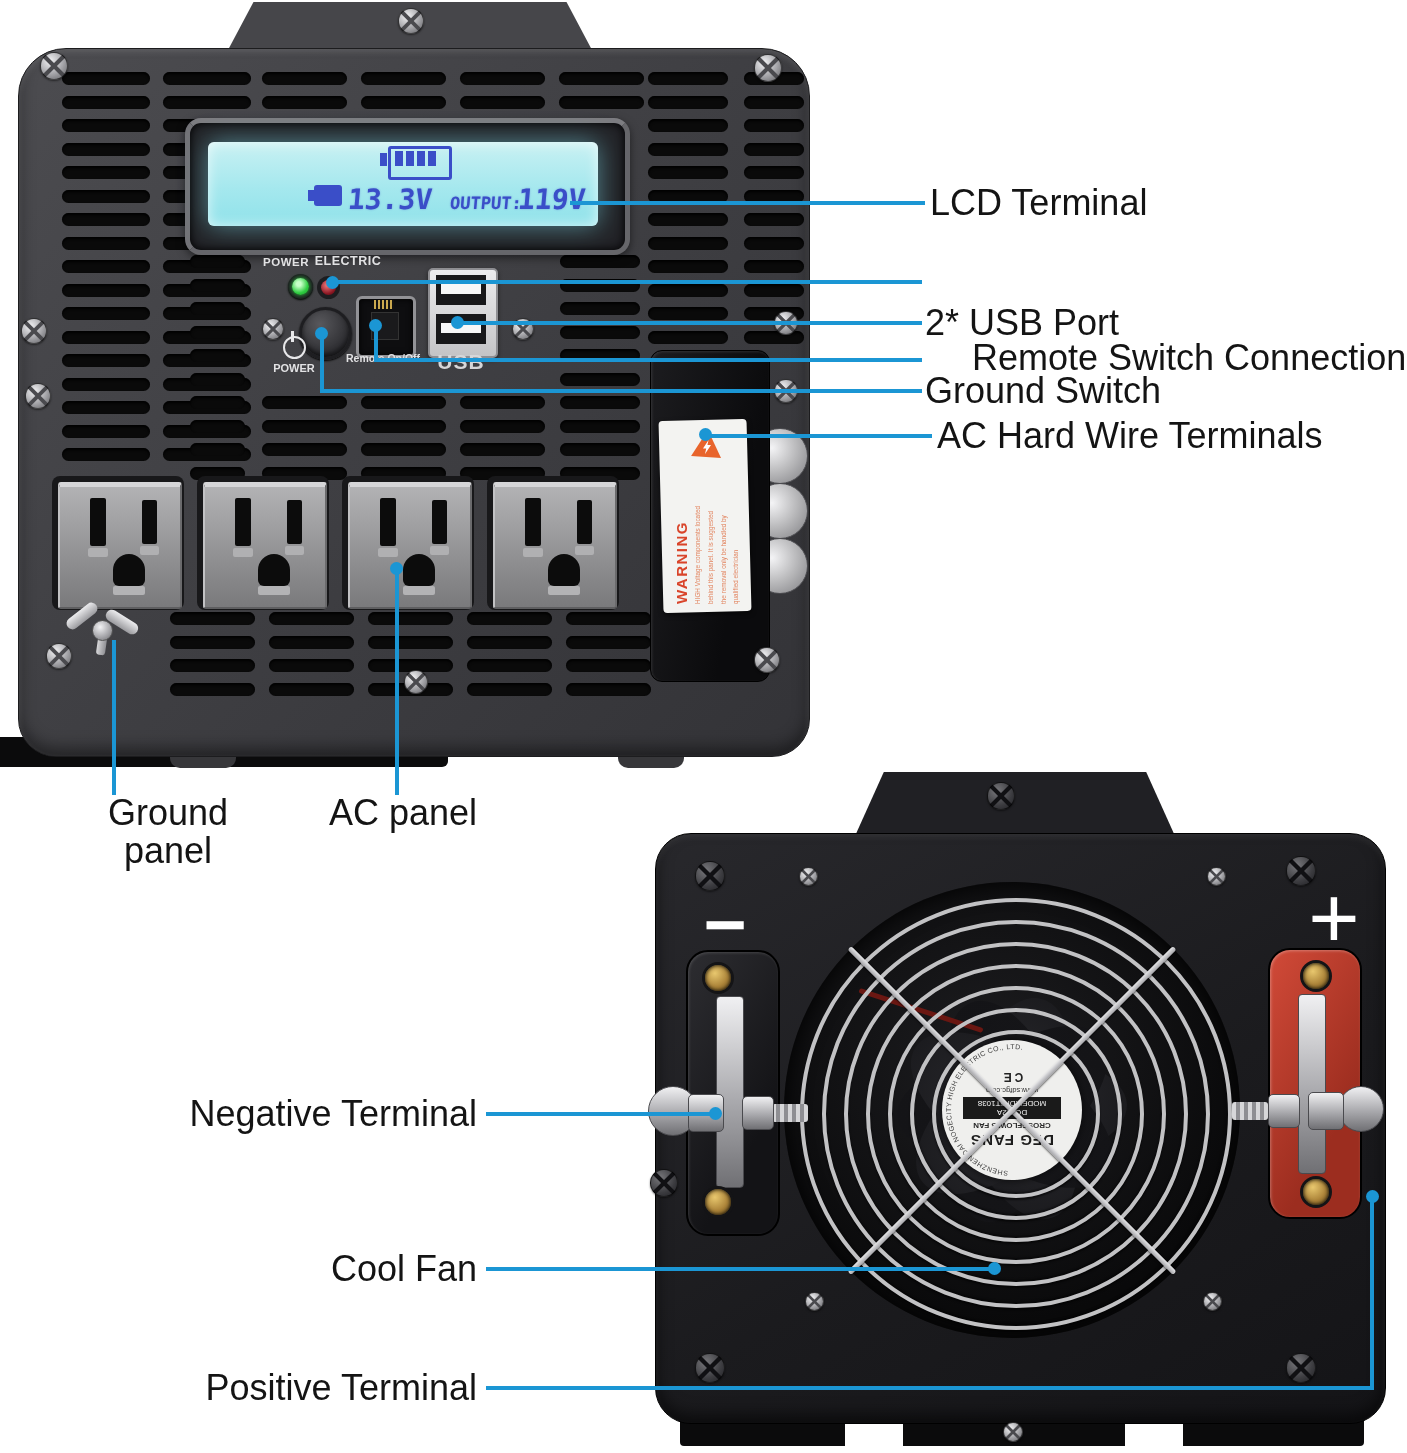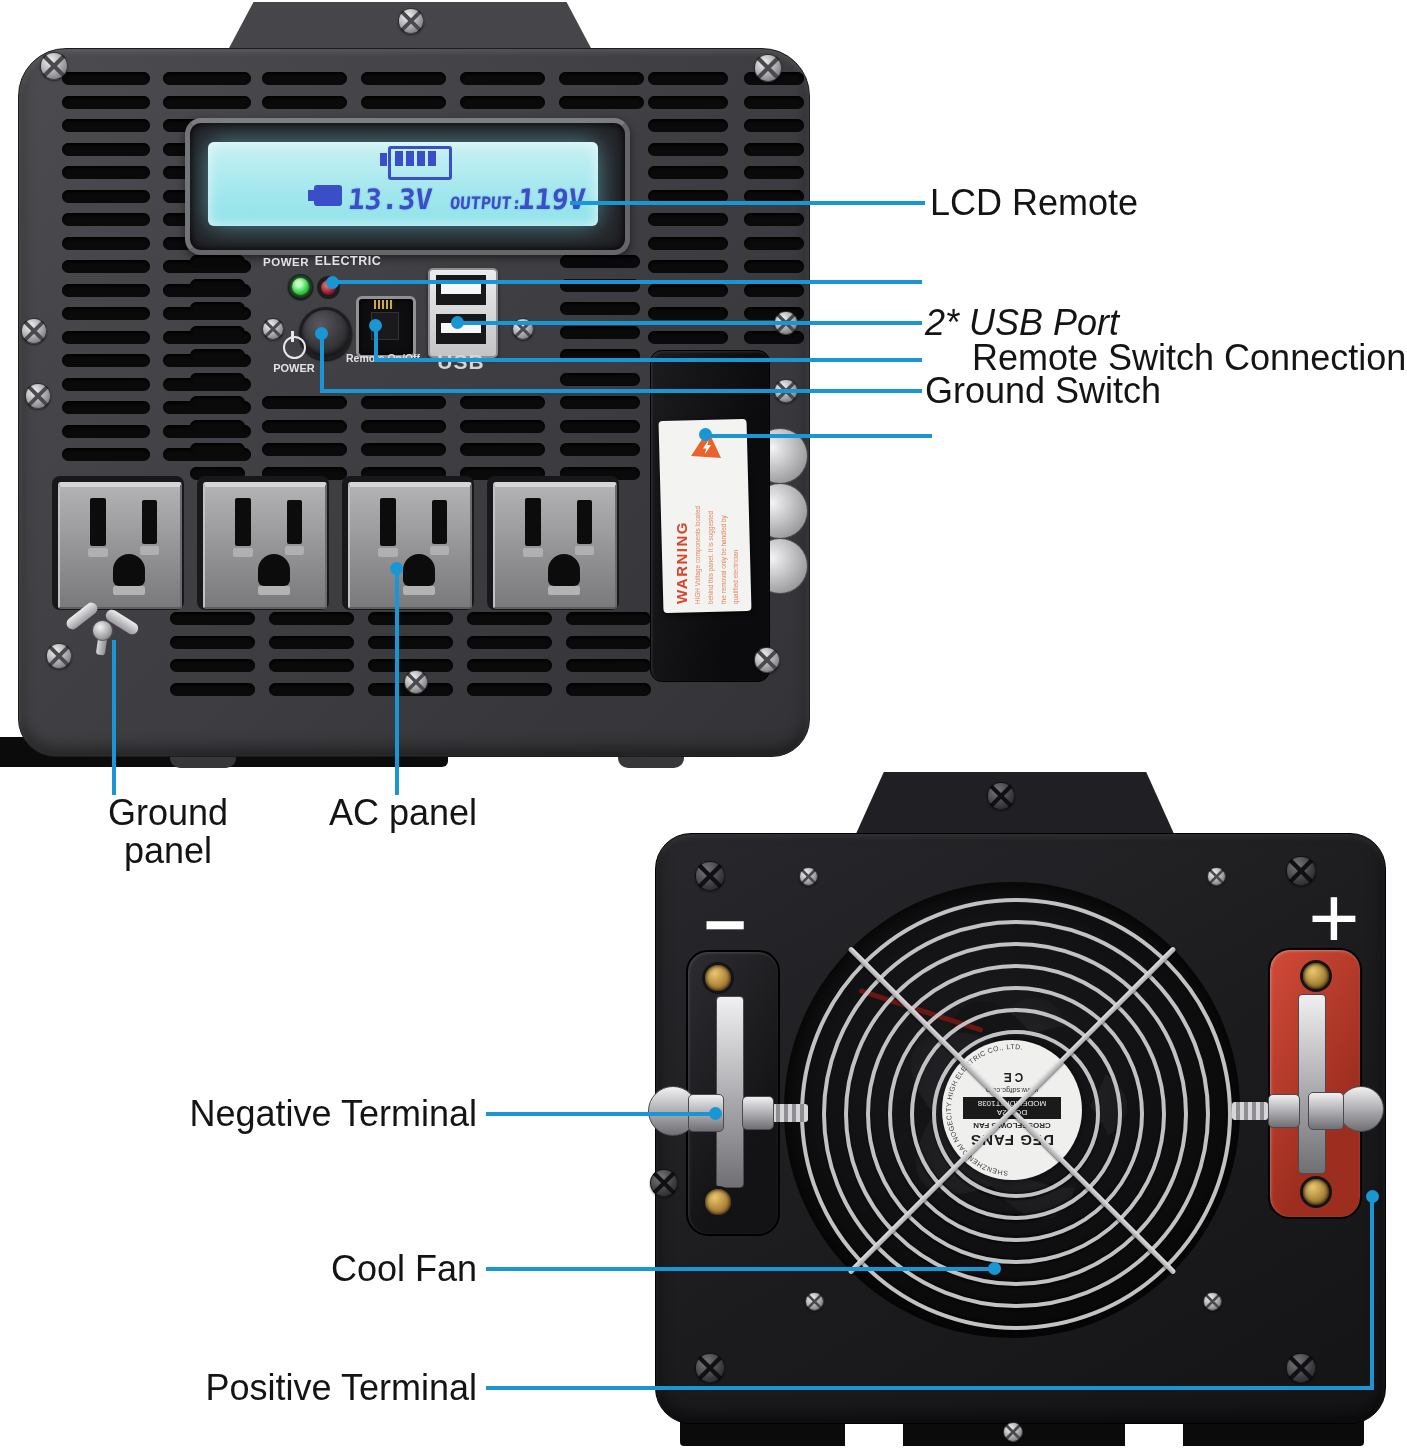--- a/index.html
+++ b/index.html
@@ -183,24 +183,25 @@
   <div class="ld" style="left:395px;top:570px;width:4px;height:225px;"></div>
   <div class="dot" style="left:390px;top:562px;"></div>
   <div class="ld" style="left:486px;top:1112px;width:232px;height:4px;"></div>
   <div class="dot" style="left:709px;top:1107px;"></div>
   <div class="ld" style="left:486px;top:1267px;width:510px;height:4px;"></div>
   <div class="dot" style="left:988px;top:1262px;"></div>
   <div class="ld" style="left:486px;top:1386px;width:888px;height:4px;"></div>
   <div class="ld" style="left:1370px;top:1196px;width:4px;height:192px;"></div>
   <div class="dot" style="left:1366px;top:1190px;"></div>
 
-  <div class="co" style="left:930px;top:184px;">LCD Remote</div>
-  <div class="co" style="left:925px;top:304px;font-style:italic;">2* USB Port</div>
+  <div class="co" style="left:930px;top:184px;">LCD Terminal</div>
+  <div class="co" style="left:925px;top:304px;">2* USB Port</div>
   <div class="co" style="left:972px;top:339px;">Remote Switch Connection</div>
   <div class="co" style="left:925px;top:372px;">Ground Switch</div>
+  <div class="co" style="left:937px;top:417px;">AC Hard Wire Terminals</div>
   <div class="co" style="left:68px;top:794px;width:200px;text-align:center;">Ground panel</div>
   <div class="co" style="left:308px;top:794px;width:190px;text-align:center;">AC panel</div>
   <div class="co" style="left:177px;top:1095px;width:300px;text-align:right;">Negative Terminal</div>
   <div class="co" style="left:177px;top:1250px;width:300px;text-align:right;">Cool Fan</div>
   <div class="co" style="left:177px;top:1369px;width:300px;text-align:right;">Positive Terminal</div>
 
 <div style="position: absolute; left: 62px; top: 72px; width: 88px; height: 13px; background: rgb(10, 10, 10); border-radius: 7px; z-index: 2; box-shadow: rgb(0, 0, 0) 0px 2px 3px inset;"></div>
     <div style="position: absolute; left: 62px; top: 95.5px; width: 88px; height: 13px; background: rgb(10, 10, 10); border-radius: 7px; z-index: 2; box-shadow: rgb(0, 0, 0) 0px 2px 3px inset;"></div>
     <div style="position: absolute; left: 62px; top: 119px; width: 88px; height: 13px; background: rgb(10, 10, 10); border-radius: 7px; z-index: 2; box-shadow: rgb(0, 0, 0) 0px 2px 3px inset;"></div>
     <div style="position: absolute; left: 62px; top: 142.5px; width: 88px; height: 13px; background: rgb(10, 10, 10); border-radius: 7px; z-index: 2; box-shadow: rgb(0, 0, 0) 0px 2px 3px inset;"></div>

